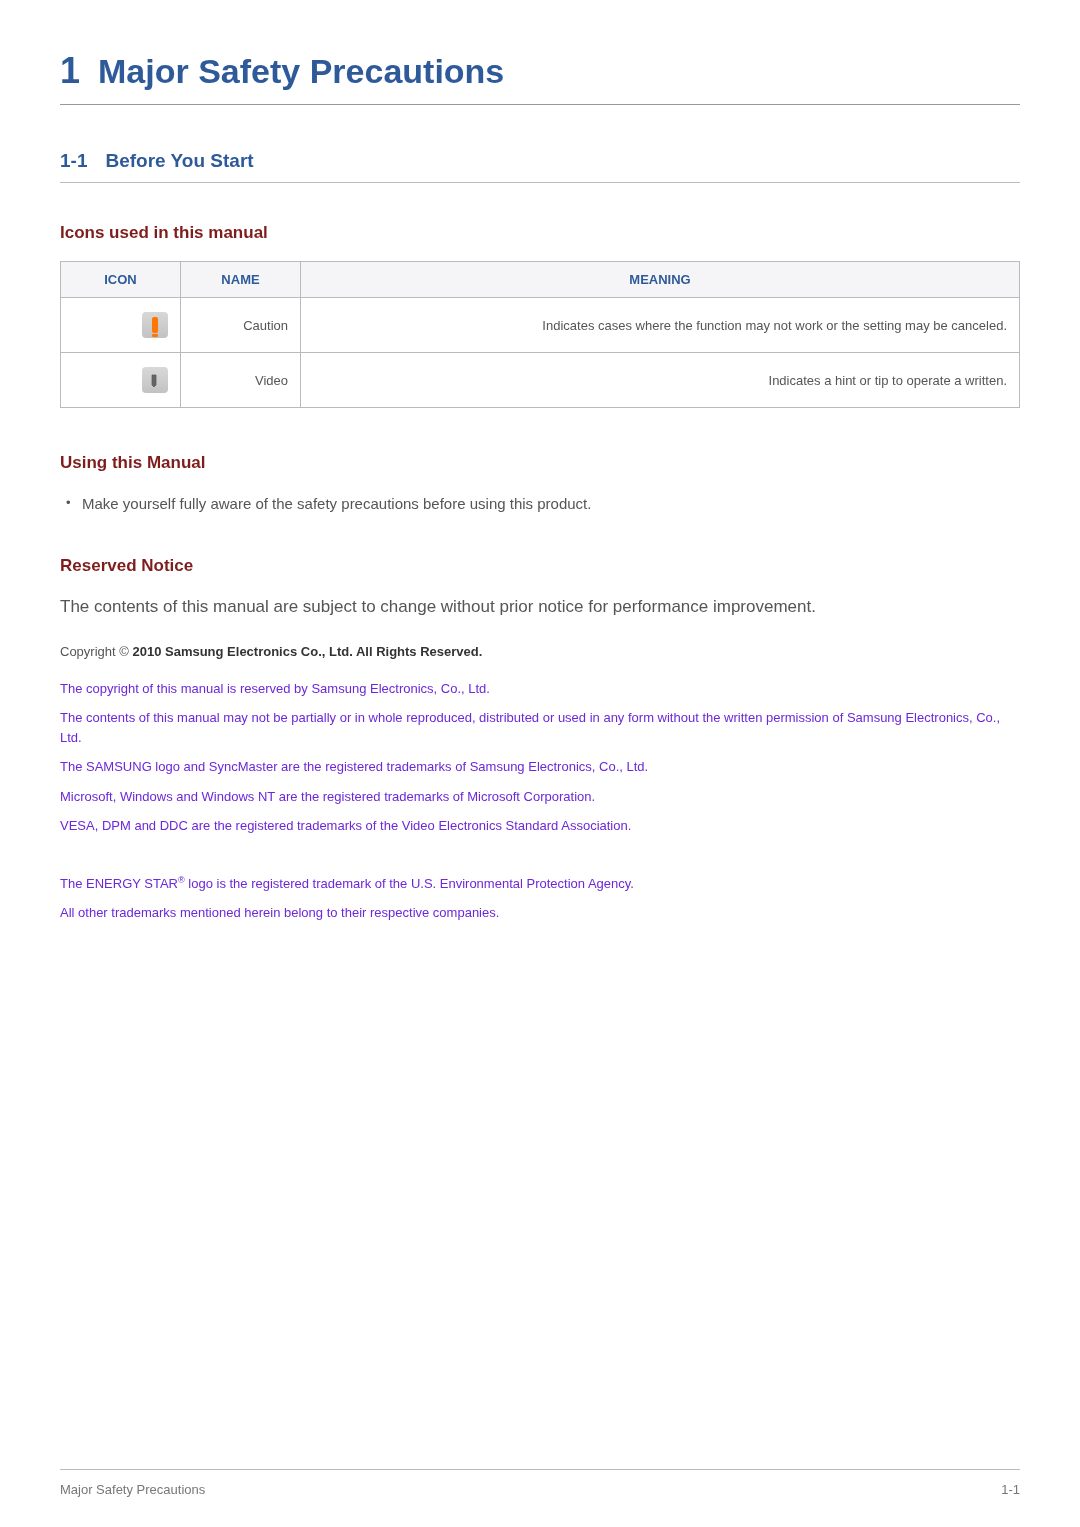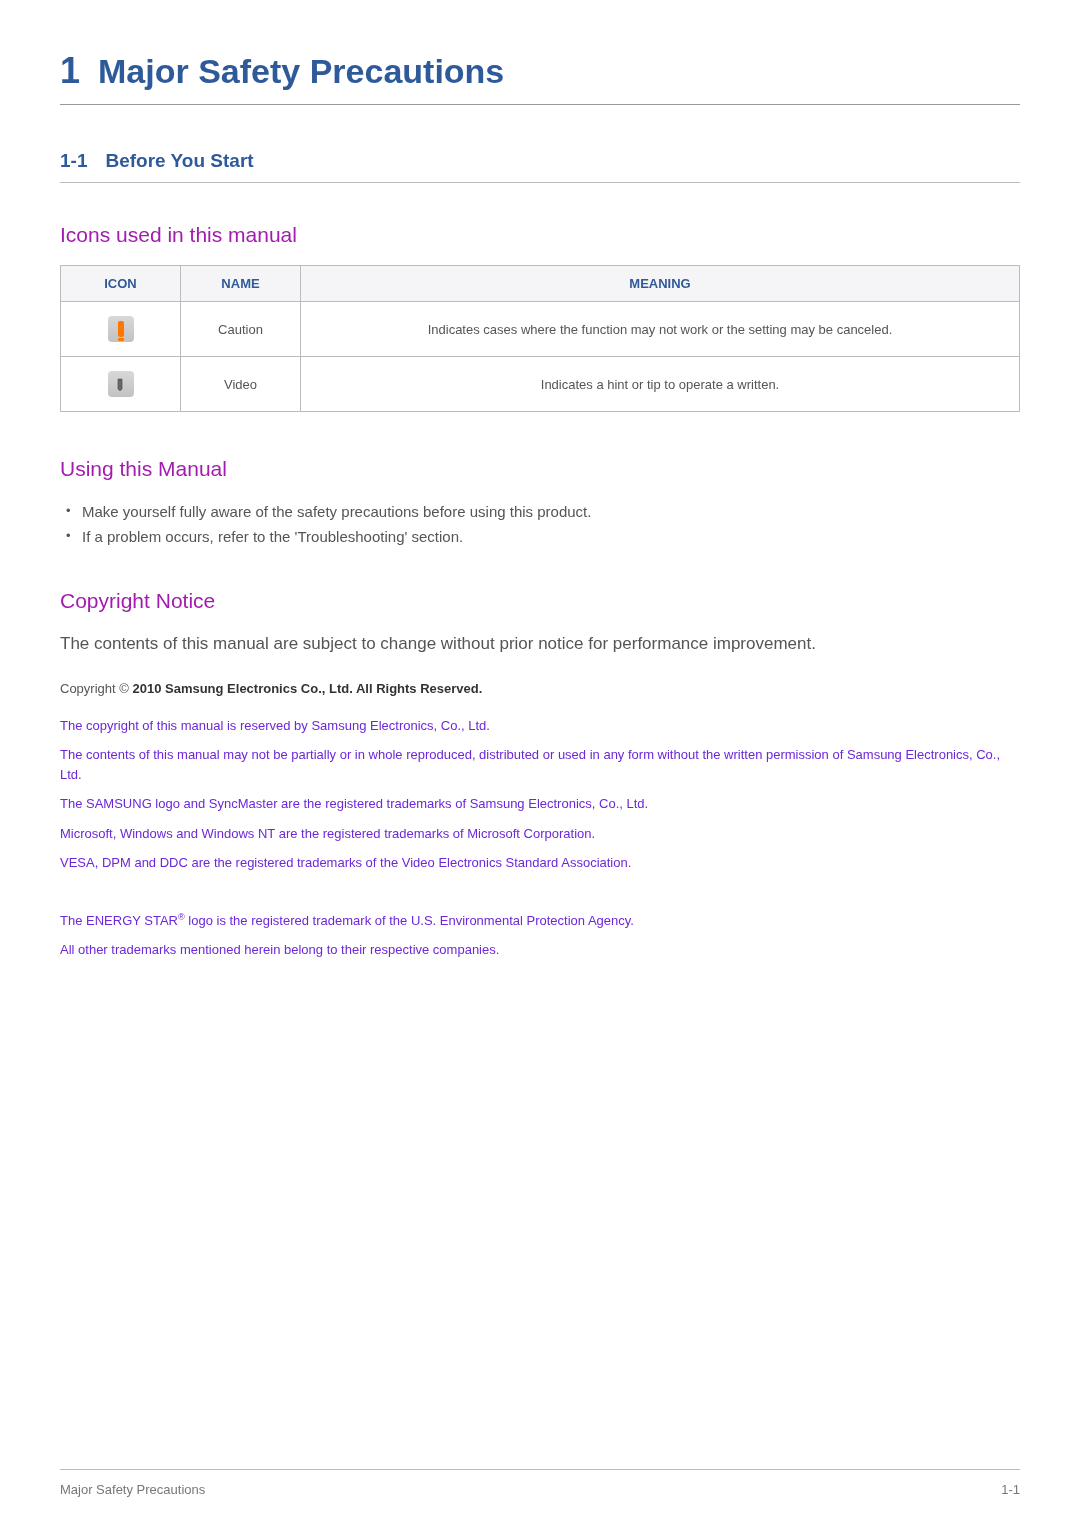--- a/index.html
+++ b/index.html
@@ -46,35 +46,35 @@
       font-size: 19px;
       font-weight: bold;
       color: #2f5a9a;
     }
     .section-text {
       font-size: 19px;
       font-weight: bold;
       color: #2f5a9a;
     }
     .subheading {
-      font-size: 21px;
-      font-weight: normal;
-      color: #a21caf;
+      font-size: 17px;
+      font-weight: bold;
+      color: #7f1d1d;
       margin-bottom: 18px;
     }
     .icons-table {
       width: 100%;
       border-collapse: collapse;
       margin-bottom: 45px;
     }
     .icons-table th, .icons-table td {
       border: 1px solid #bbbbbb;
-      padding: 14px 2px;
-      font-size: 13px;
-      text-align: center;
+      padding: 14px 12px;
+      font-size: 13px;
+      text-align: right;
       vertical-align: middle;
     }
     .icons-table th {
       background-color: #f5f5f7;
       color: #2f5a9a;
       font-weight: bold;
       text-align: center;
       padding: 10px 16px;
     }
     .col-icon { width: 120px; text-align: center; }
@@ -217,24 +217,23 @@
       </td>
       <td>Video</td>
       <td>Indicates a hint or tip to operate a written.</td>
     </tr>
   </tbody>
 </table>
 
 <div class="subheading">Using this Manual</div>
 <ul class="bullet-list">
   <li>Make yourself fully aware of the safety precautions before using this product.</li>
-  <li>If a problem occurs, refer to the 'Troubleshooting' section.</li>
 </ul>
 
-<div class="subheading">Copyright Notice</div>
+<div class="subheading">Reserved Notice</div>
 <p class="para">The contents of this manual are subject to change without prior notice for performance improvement.</p>
 
 <p class="copyright-line">
   <span>Copyright © </span><span class="bold">2010 Samsung Electronics Co., Ltd. All Rights Reserved.</span>
 </p>
 
 <p class="para-tight">The copyright of this manual is reserved by Samsung Electronics, Co., Ltd.</p>
 <p class="para-tight">The contents of this manual may not be partially or in whole reproduced, distributed or used in any form without the written permission of Samsung Electronics, Co., Ltd.</p>
 <p class="para-tight">The SAMSUNG logo and SyncMaster are the registered trademarks of Samsung Electronics, Co., Ltd.</p>
 <p class="para-tight">Microsoft, Windows and Windows NT are the registered trademarks of Microsoft Corporation.</p>

